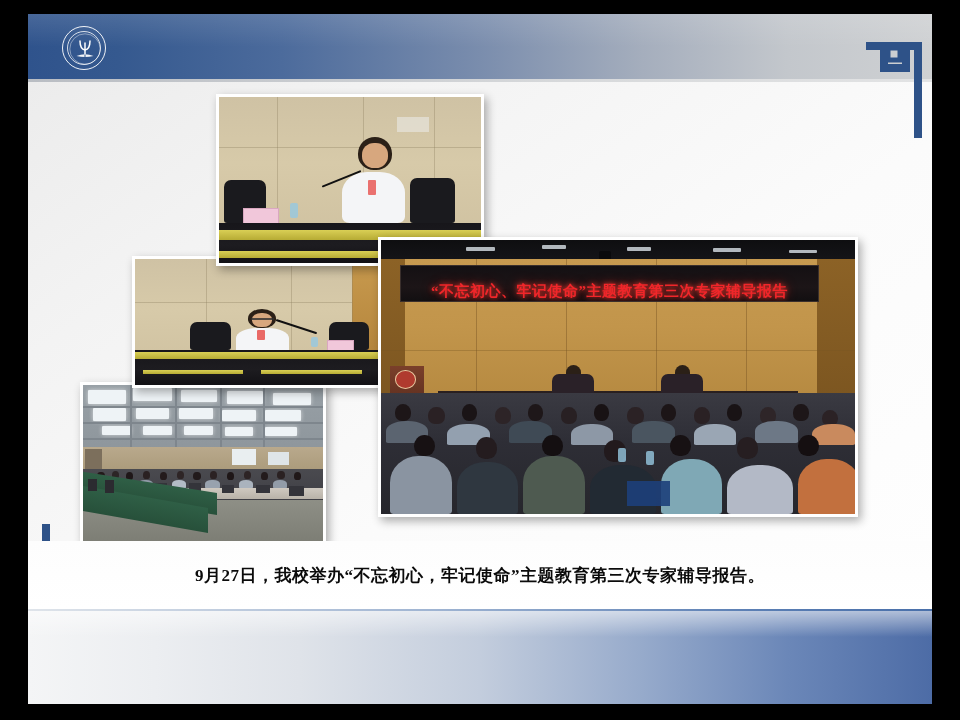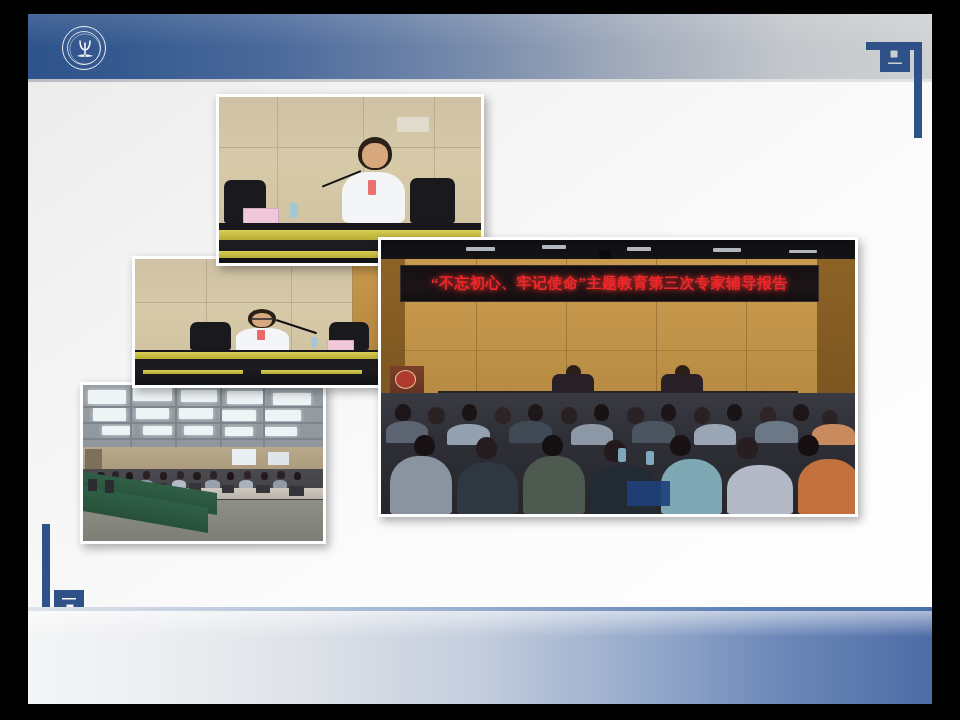--- a/index.html
+++ b/index.html
@@ -111,21 +111,21 @@
   .person-body{position:absolute;background:#f4f5f7;border-radius:40% 40% 12% 12%;}
   .mic{position:absolute;background:#111;border-radius:2px;}
   .nameplate{position:absolute;background:#f1c7da;border:1px solid #d9a7c0;}
   .bottle{position:absolute;background:rgba(150,200,225,.8);border-radius:2px;}
 
   
   .led-banner{
     position:absolute;left:4%;top:9%;width:88%;height:13%;
     background:linear-gradient(to bottom,#141013,#1c1517 60%,#120f11);
     border:1px solid #3a2f2c;
-    display:flex;align-items:center;justify-content:center;
+    display:flex;align-items:flex-end;justify-content:center;
     overflow:hidden;
   }
   .led-text{
     color:#f0262a;
     font-family:"Liberation Serif","DejaVu Serif",serif;
     font-weight:700;
     font-size:15px;
     letter-spacing:.5px;
     white-space:nowrap;
     text-shadow:0 0 5px rgba(255,60,50,.85),0 0 11px rgba(255,40,30,.5);
@@ -446,20 +446,23 @@
         <div class="a-shoulder" style="left:59%;top:80%;width:13%;height:20%;background:#7fa8b5;"></div>
         <div class="a-shoulder" style="left:73%;top:82%;width:14%;height:18%;background:#b3b9c6;"></div>
         <div class="a-shoulder" style="left:88%;top:80%;width:13%;height:20%;background:#c2703e;"></div>
 
         <div class="bottle" style="left:50%;top:76%;width:1.6%;height:5%;"></div>
         <div class="bottle" style="left:56%;top:77%;width:1.6%;height:5%;"></div>
         <div style="position:absolute;left:52%;top:88%;width:9%;height:9%;background:#1d3f7a;opacity:.9;"></div>
       </div>
     </div>
 
+    <div class="caption-band">
+      <div class="caption-text">9月27日，我校举办“不忘初心，牢记使命”主题教育第三次专家辅导报告。</div>
+    </div>
 
     <div class="footer-sep"></div>
     <div class="footer">
       <div class="footer-top-sheen"></div>
     </div>
 
   </div>
 </div>
 
 </body></html>

